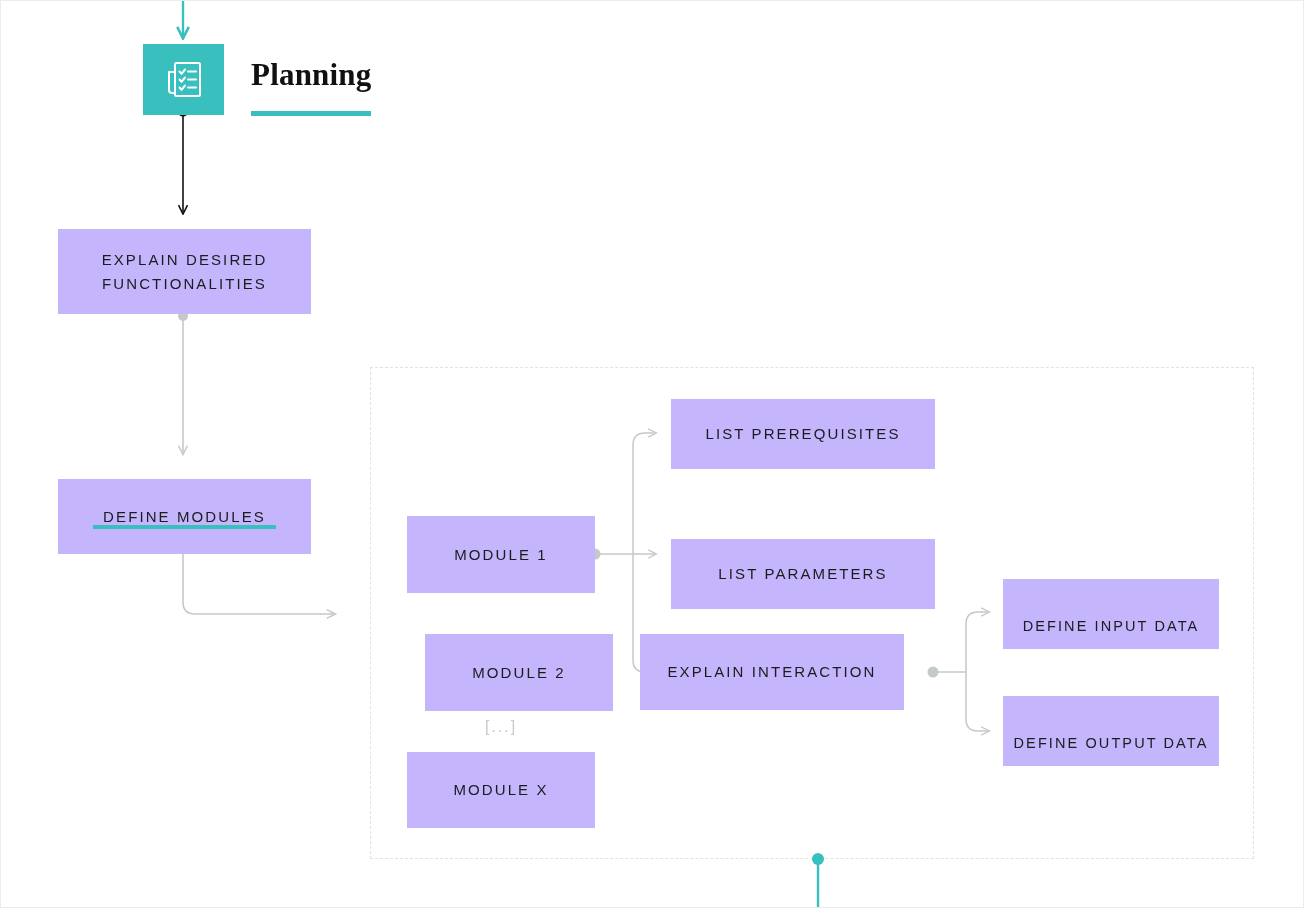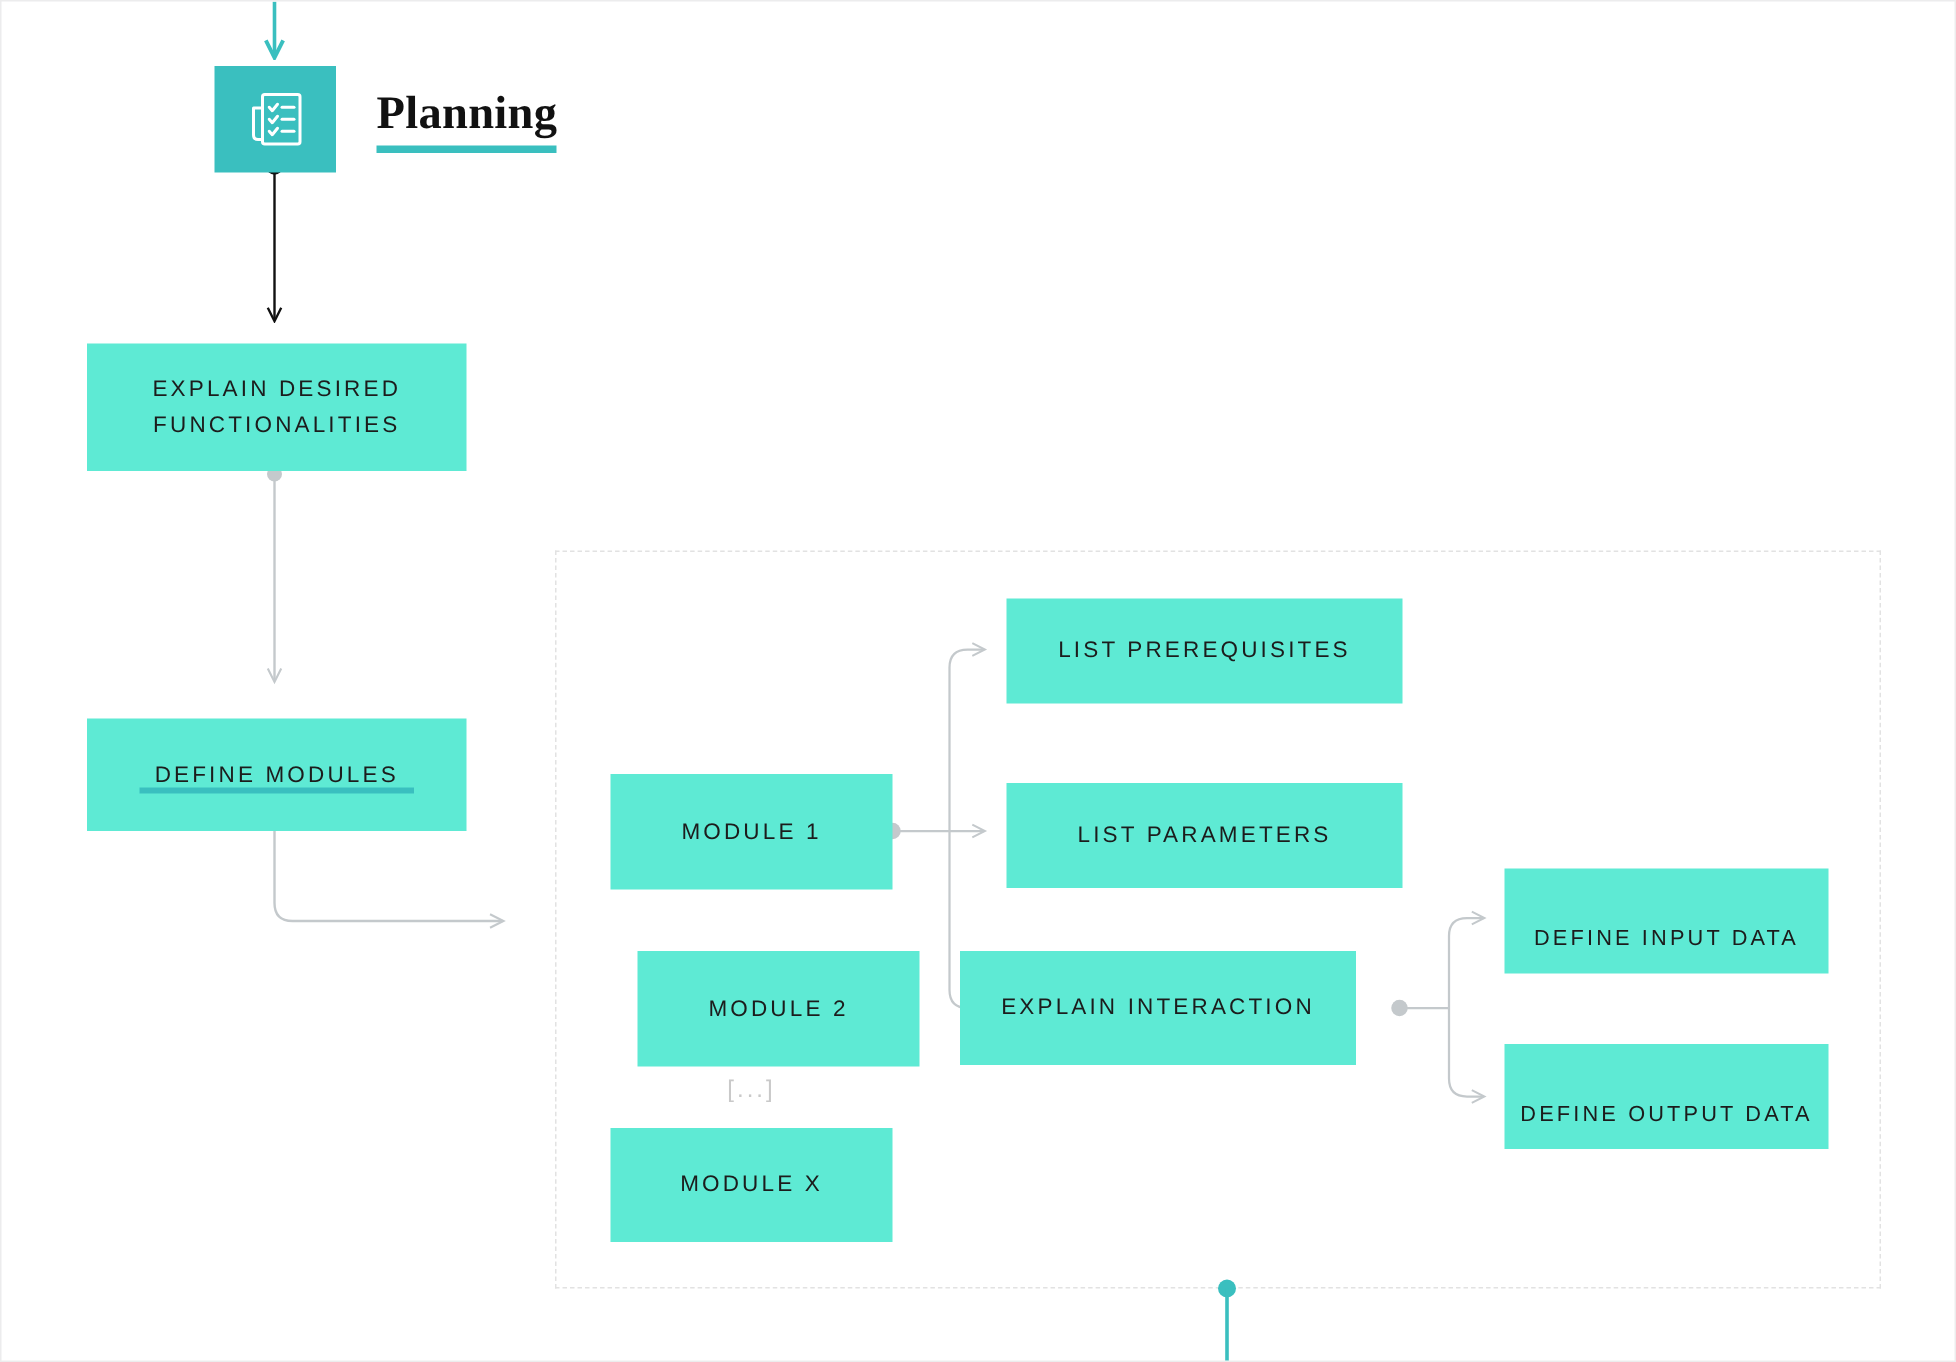--- a/index.html
+++ b/index.html
@@ -22,21 +22,21 @@
     left: 0;
     top: 0;
     width: 1304px;
     height: 908px;
     pointer-events: none;
   }
 
   
   .box {
     position: absolute;
-    background: #5eead4;
+    background: #c4b5fd;
     display: flex;
     align-items: center;
     justify-content: center;
     text-align: center;
     box-sizing: border-box;
   }
   .box .box-label {
     font-family: "Liberation Sans", sans-serif;
     font-size: 15px;
     letter-spacing: 2.1px;
@@ -84,21 +84,21 @@
     position: absolute;
     left: 250px;
     top: 57px;
     font-family: "Liberation Serif", serif;
     font-size: 31px;
     font-weight: 700;
     color: #111111;
     letter-spacing: 0.2px;
     line-height: 34px;
   }
-  #planning-title .underlined { padding-bottom: 10px; }
+  #planning-title .underlined { padding-bottom: 24px; }
   #planning-title .underlined::after { height: 5px; }
 
   
   #modules-group {
     position: absolute;
     left: 369px;
     top: 366px;
     width: 884px;
     height: 492px;
     border: 1.5px dashed #e2e2e2;
@@ -212,21 +212,21 @@
   <div id="ellipsis-label">[...]</div>
 
   <div class="box" style="left:406px; top:751px; width:188px; height:76px;">
     <span class="box-label">MODULE X</span>
   </div>
 
   <div class="box" style="left:670px; top:398px; width:264px; height:70px;">
     <span class="box-label">LIST PREREQUISITES</span>
   </div>
 
-  <div class="box" style="left:670px; top:521px; width:264px; height:70px;">
+  <div class="box" style="left:670px; top:538px; width:264px; height:70px;">
     <span class="box-label">LIST PARAMETERS</span>
   </div>
 
   <div class="box" style="left:639px; top:633px; width:264px; height:76px;">
     <span class="box-label">EXPLAIN INTERACTION</span>
   </div>
 
   <div class="box small-pad" style="left:1002px; top:578px; width:216px; height:70px;">
     <span class="box-label">DEFINE INPUT DATA</span>
   </div>

